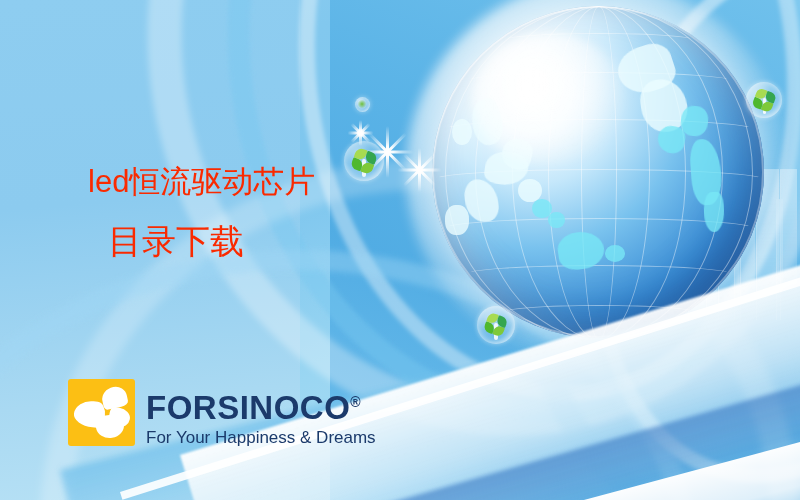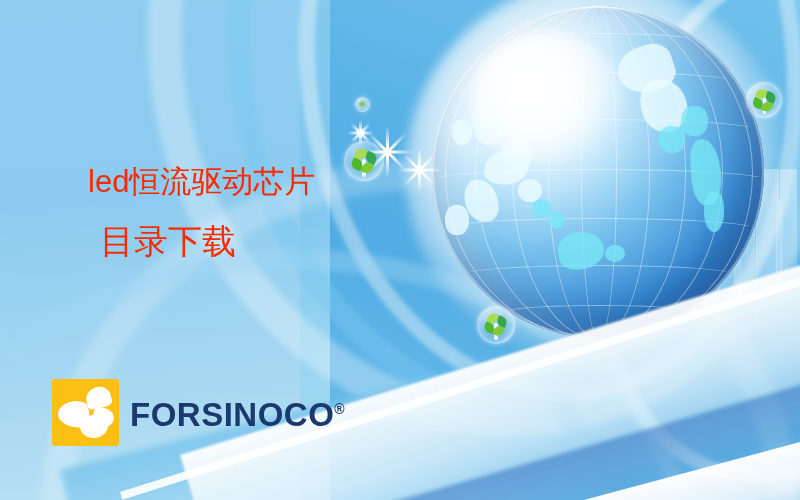--- a/index.html
+++ b/index.html
@@ -228,28 +228,28 @@
   }
   #headline-line1, #headline-line2 {
     margin: 0;
     font-family: "Liberation Sans", sans-serif;
     font-size: 34px;
     line-height: 1.0;
     font-weight: 400;
     letter-spacing: 0px;
     white-space: nowrap;
   }
-  #headline-line2 { margin-top: 27px; margin-left: 12px; }
+  #headline-line2 { margin-top: 27px; margin-left: 20px; }
 
   
   #logo {
     position: absolute;
-    left: 52px; top: 379px;
+    left: 68px; top: 379px;
     display: flex;
-    align-items: center;
+    align-items: flex-end;
     z-index: 30;
   }
   #logo-mark {
     position: relative;
     width: 67px; height: 67px;
     border-radius: 3px;
     flex: none;
   }
   #logo-mark .petal {
     position: absolute;
@@ -449,16 +449,17 @@
 
   <div id="logo">
     <div id="logo-mark" style="background: rgb(252, 191, 20);">
       <span class="petal p1"></span>
       <span class="petal p2"></span>
       <span class="petal p3"></span>
       <span class="petal p4"></span>
     </div>
     <div id="logo-text">
       <div id="logo-wordmark" style="color: rgb(27, 58, 107);"><span>FORSINOCO</span><sup>®</sup></div>
+      <div id="logo-tagline" style="color: rgb(27, 58, 107);">For Your Happiness &amp; Dreams</div>
     </div>
   </div>
 
 </div>
 
 </body></html>

